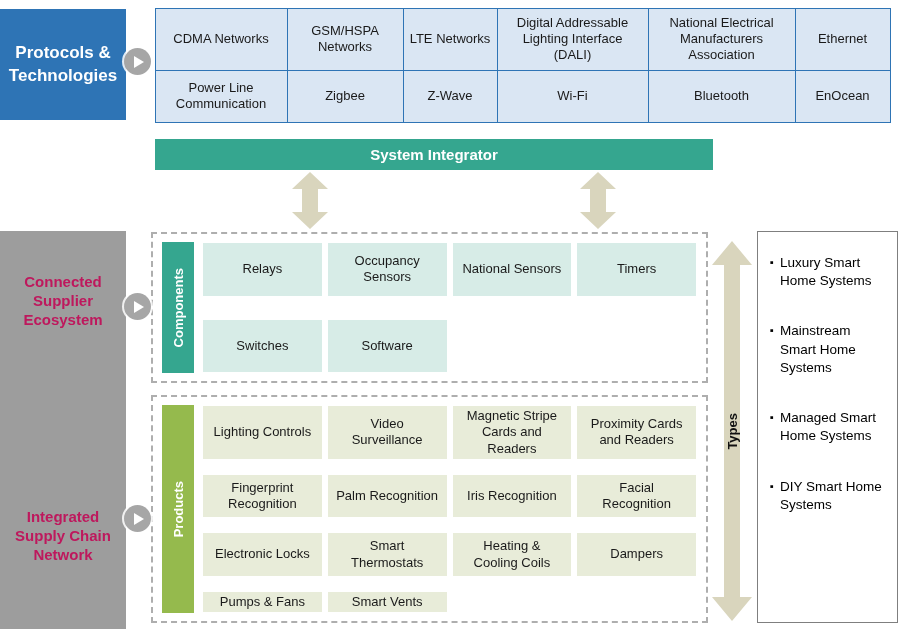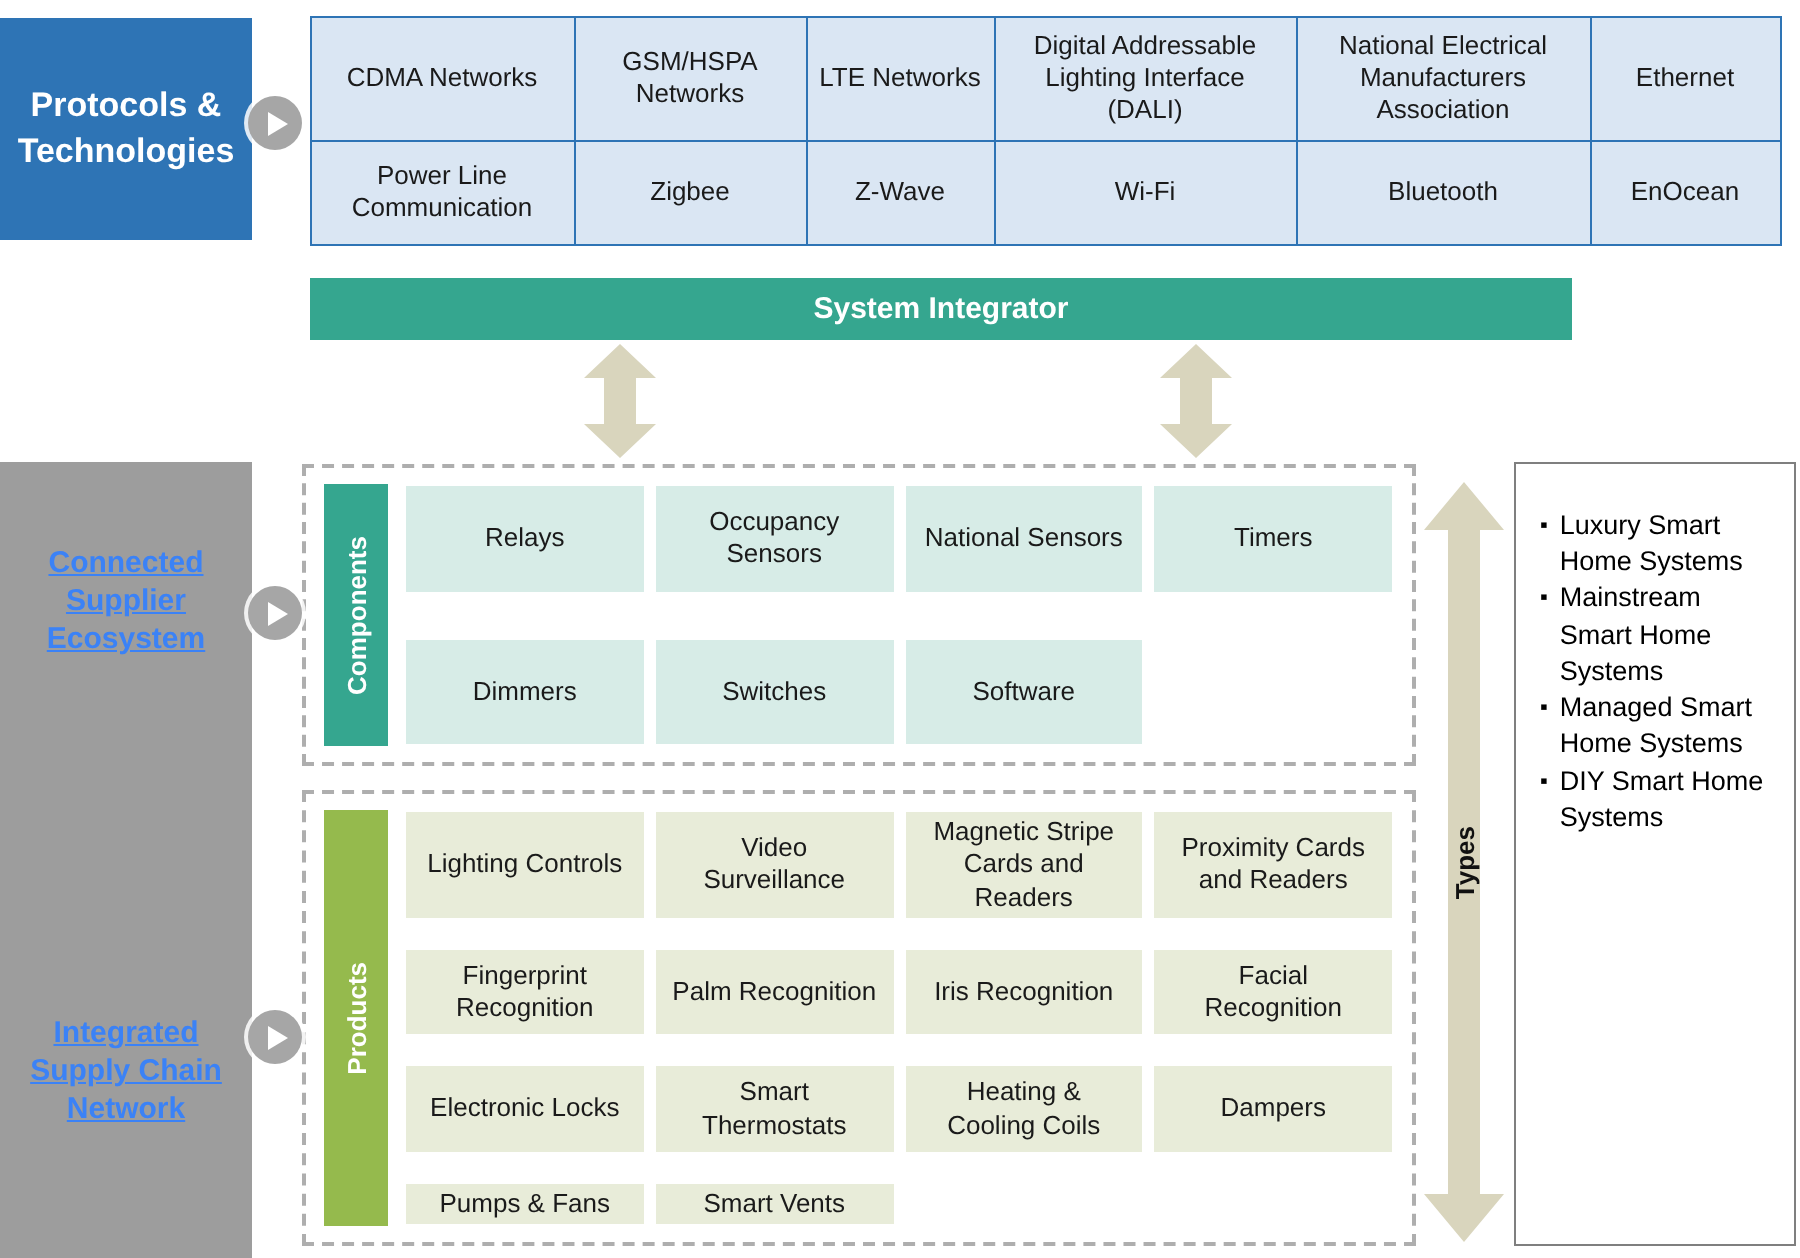--- a/index.html
+++ b/index.html
@@ -9,22 +9,22 @@
   }
   
   .blue-box{
     position:absolute;left:0;top:9px;width:126px;height:111px;background:#2e74b5;
     color:#fff;font-weight:bold;font-size:17px;line-height:1.3;
     display:flex;align-items:center;justify-content:center;text-align:center;
     padding:0 12px;box-sizing:border-box;
   }
   .sidebar{position:absolute;left:0;top:231px;width:126px;height:398px;background:#9d9d9d;}
   .sidebar-label{
-    position:absolute;left:0;width:126px;color:#3b82f6;font-weight:bold;font-size:15px;
-    line-height:1.28;text-align:center;padding:0 14px;box-sizing:border-box;text-decoration:underline;
+    position:absolute;left:0;width:126px;color:#be185d;font-weight:bold;font-size:15px;
+    line-height:1.28;text-align:center;padding:0 14px;box-sizing:border-box;
   }
   .lbl-connected{top:272px;}
   .lbl-integrated{top:507px;}
   
   .play-circle{
     position:absolute;width:27px;height:27px;border-radius:50%;background:#a6a6a6;
     box-shadow:0 0 0 2px rgba(255,255,255,.85);
     display:flex;align-items:center;justify-content:center;z-index:5;
   }
   .play-tri{width:0;height:0;border-top:6px solid transparent;border-bottom:6px solid transparent;
@@ -38,21 +38,21 @@
     display:grid;grid-template-columns:132px 116px 94px 151px 147px 95px;
     grid-template-rows:62px 52px;
   }
   .protocol-cell{
     border:1px solid #2e74b5;background:#dae6f3;margin:-0.5px;
     display:flex;align-items:center;justify-content:center;text-align:center;
     font-size:13px;line-height:1.25;padding:2px 6px;box-sizing:border-box;
   }
   
   .si-bar{
-    position:absolute;left:155px;top:139px;width:631px;height:31px;background:#35a68f;
+    position:absolute;left:155px;top:139px;width:558px;height:31px;background:#35a68f;
     color:#fff;font-weight:bold;font-size:15px;
     display:flex;align-items:center;justify-content:center;
   }
   .v-arrow{position:absolute;top:172px;width:36px;height:57px;}
   .va-left{left:292px;} .va-right{left:580px;}
   
   .dash-box{position:absolute;left:151px;width:557px;border:2px dashed #aeaeae;box-sizing:border-box;}
   .comp-box{top:232px;height:151px;}
   .prod-box{top:395px;height:228px;}
   .v-band{
@@ -75,21 +75,21 @@
   .types-arrow{position:absolute;left:712px;top:241px;width:40px;height:380px;}
   .types-label{
     position:absolute;left:712px;top:241px;width:40px;height:380px;
     display:flex;align-items:center;justify-content:center;
     font-size:13px;font-weight:bold;color:#111;
   }
   
   .types-list{
     position:absolute;left:757px;top:231px;width:141px;height:392px;background:#fff;
     border:1px solid #7f7f7f;box-sizing:border-box;
-    padding:22px 8px 10px 12px;display:flex;flex-direction:column;
+    padding:22px 8px 10px 12px;display:flex;flex-direction:column;gap:32px;
   }
   .list-item{display:flex;align-items:flex-start;font-size:13.5px;line-height:1.35;color:#000;}
   .bullet{flex:0 0 auto;margin-right:6px;}
   .bullet::before{content:"▪";font-size:11px;position:relative;top:-1px;}
 </style>
 </head>
 <body>
 
 <div id="canvas">
 
@@ -134,21 +134,20 @@
 
   <div class="dash-box comp-box">
     <div class="v-band band-teal">
       <span class="vtext">Components</span>
     </div>
     <div class="cells-grid comp-grid">
       <div class="cell cell-teal">Relays</div>
       <div class="cell cell-teal">Occupancy Sensors</div>
       <div class="cell cell-teal">National Sensors</div>
       <div class="cell cell-teal">Timers</div>
-      <div class="cell cell-teal">Dimmers</div>
       <div class="cell cell-teal">Switches</div>
       <div class="cell cell-teal">Software</div>
     </div>
   </div>
 
   <div class="dash-box prod-box">
     <div class="v-band band-green">
       <span class="vtext">Products</span>
     </div>
     <div class="cells-grid prod-grid">

